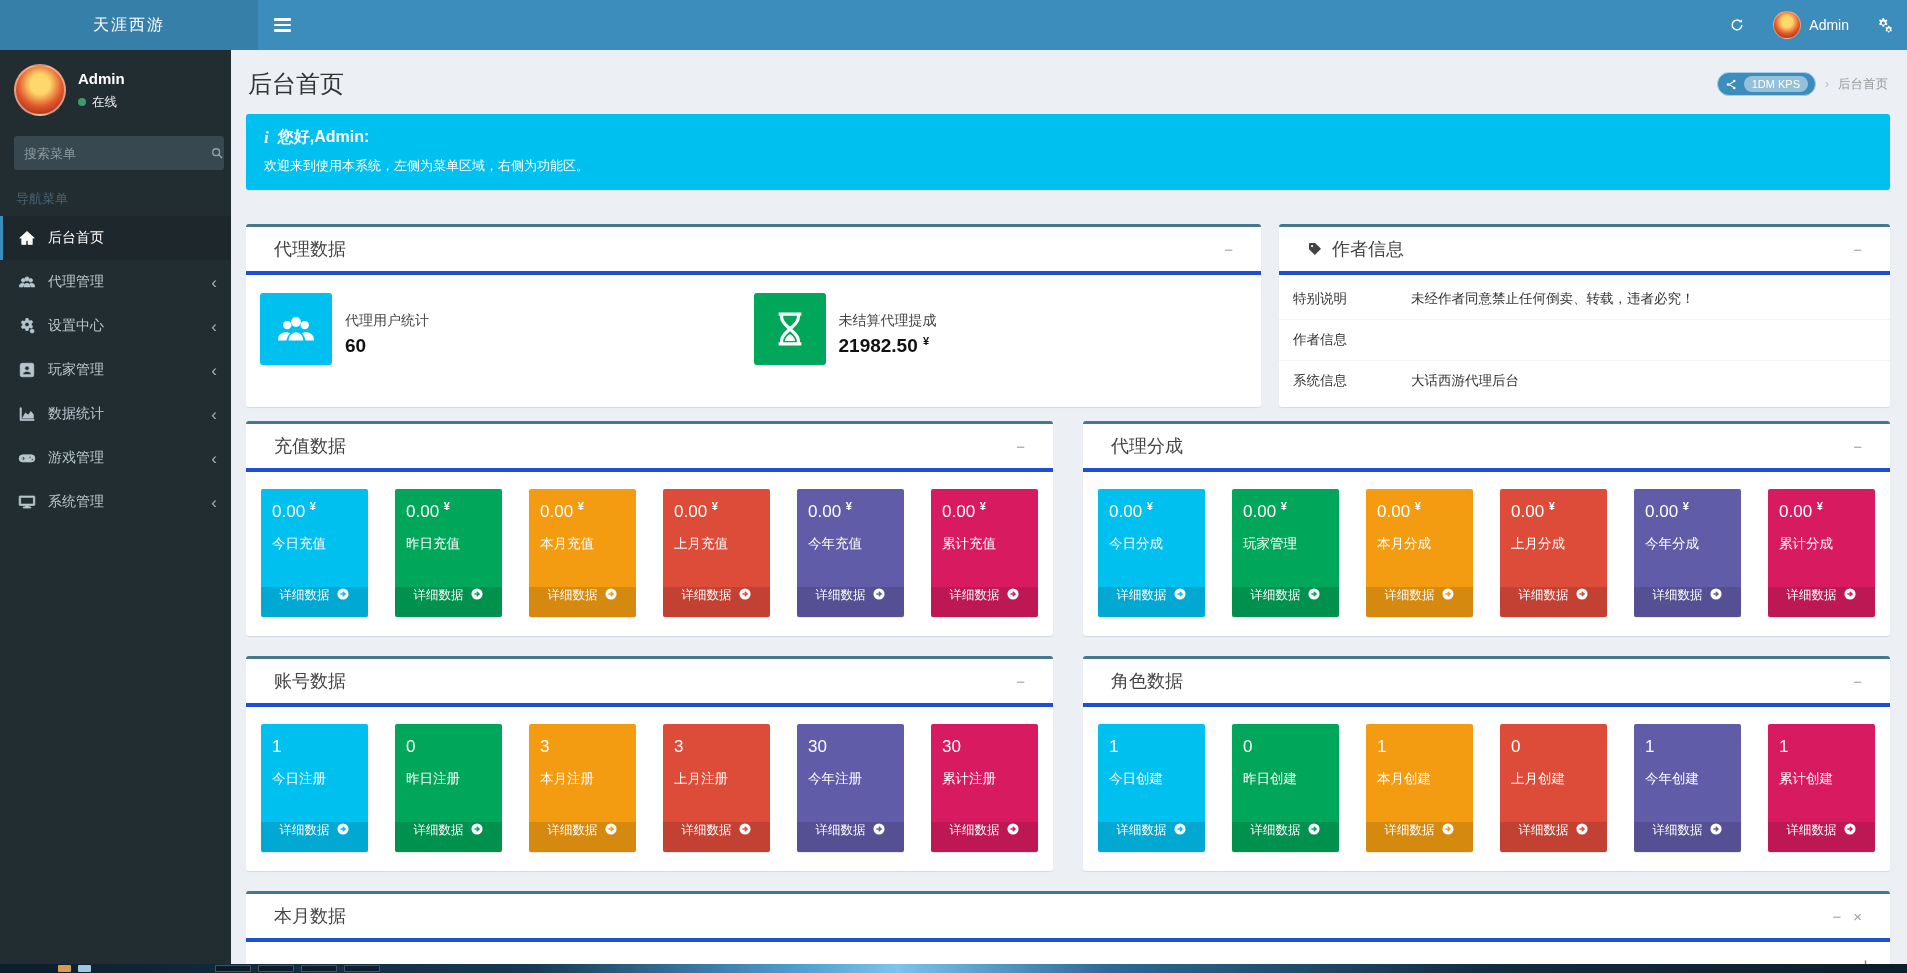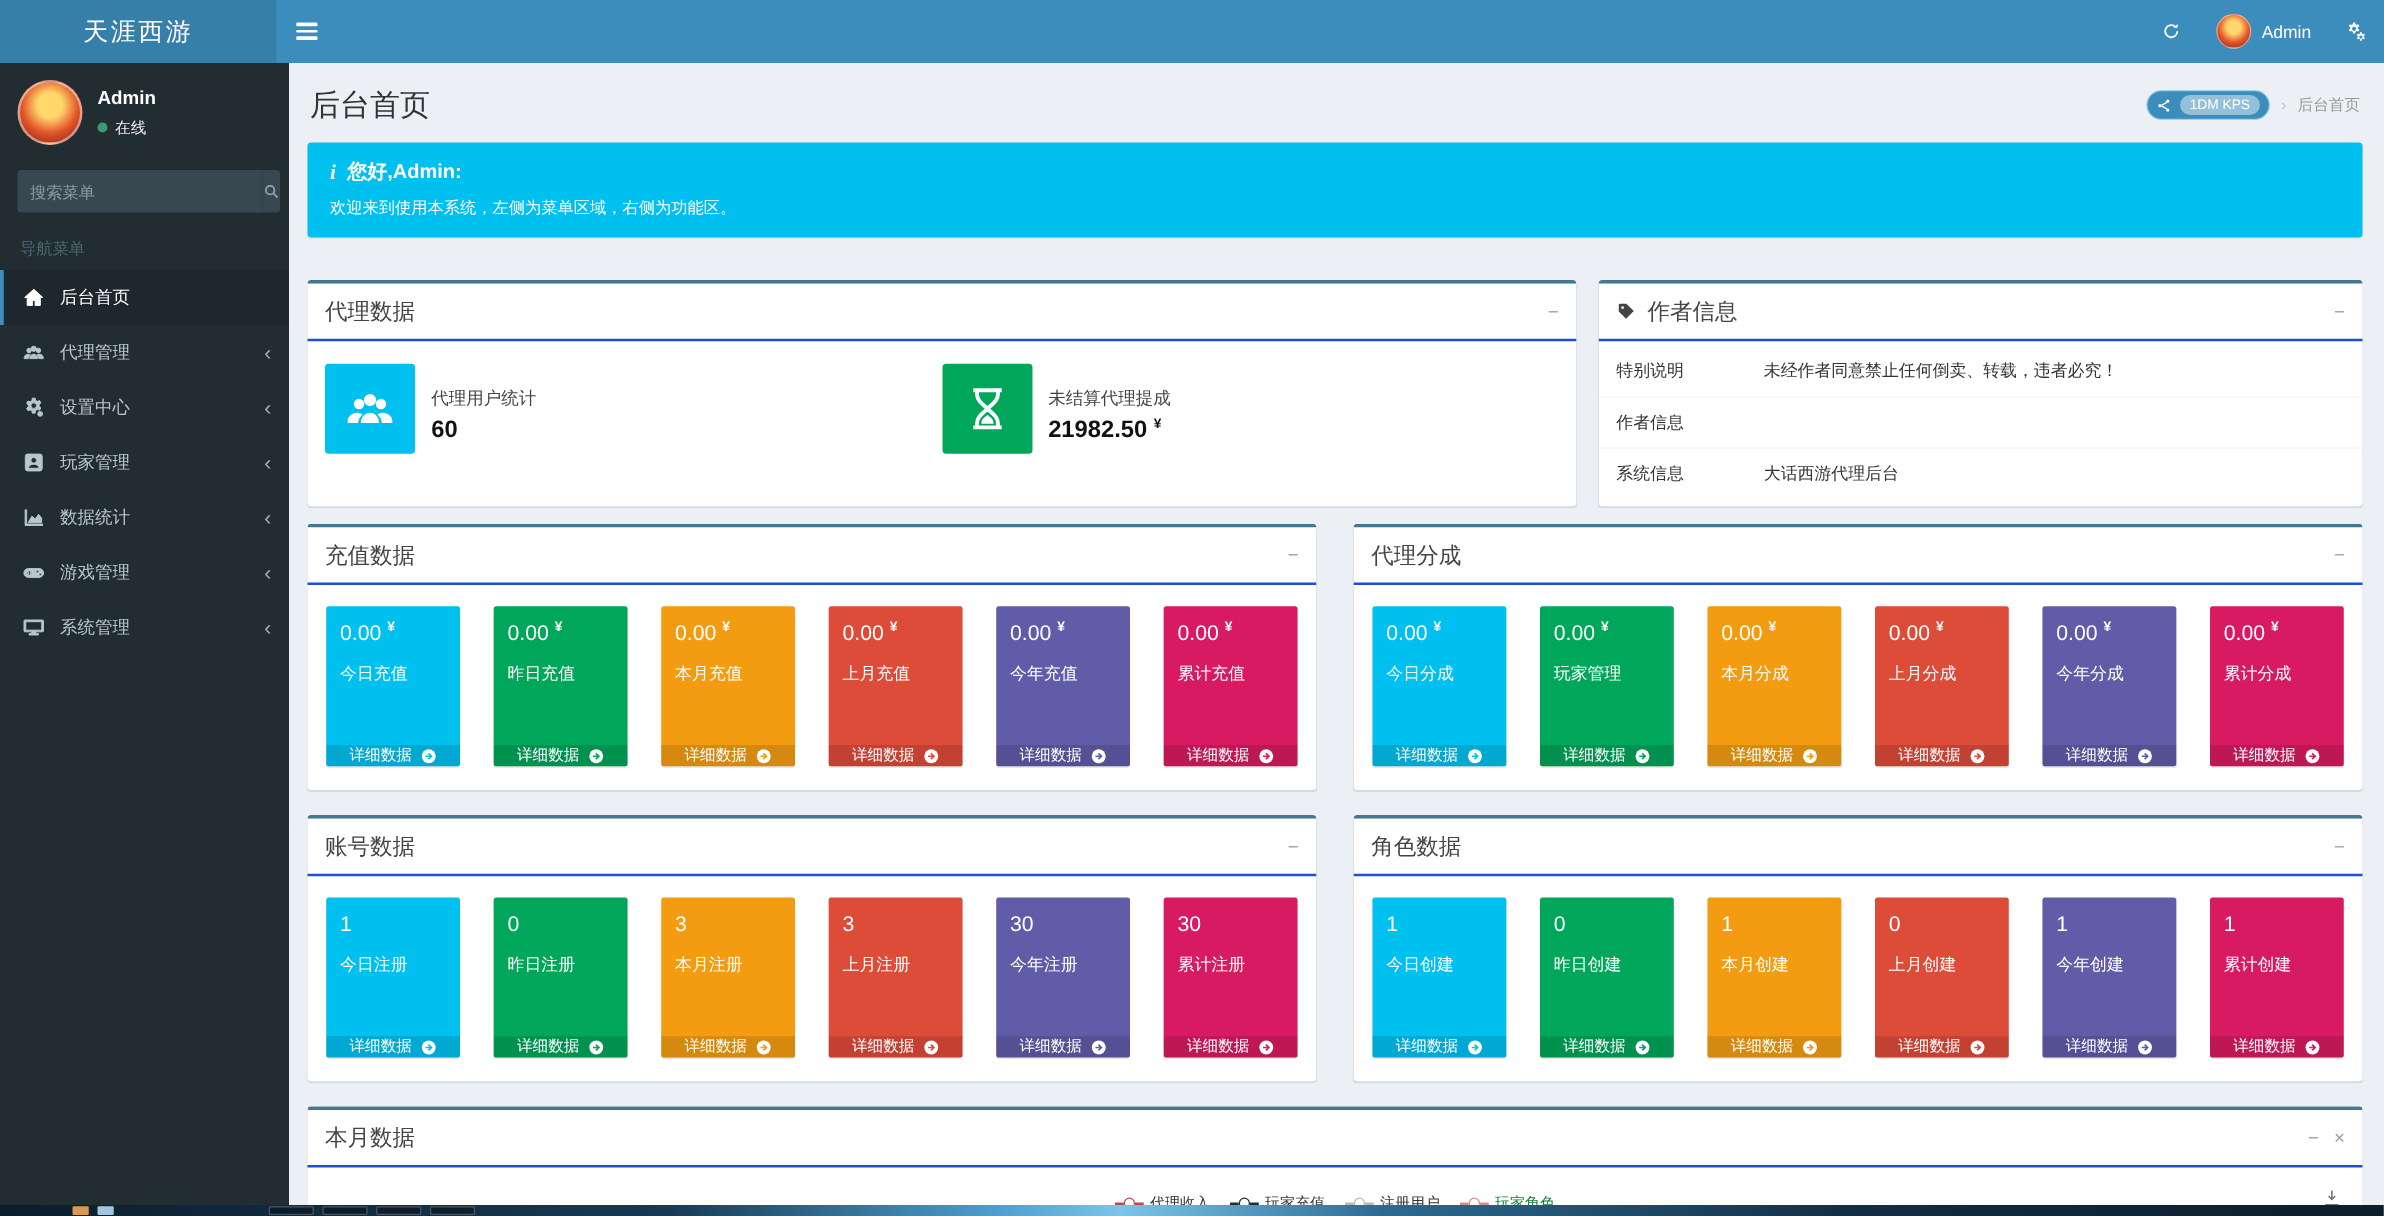--- a/index.html
+++ b/index.html
@@ -1,20 +1,20 @@
 <!DOCTYPE html>
 <html><head>
 <meta charset="utf-8">
 <style>
   *{box-sizing:border-box;margin:0;padding:0}
   html,body{width:1907px;height:973px;overflow:hidden;font-family:"Liberation Sans","DejaVu Sans",sans-serif;background:#ecf0f5}
 
   
   .navbar{position:fixed;top:0;left:0;right:0;height:50px;background:#3c8dbc;display:flex;z-index:30}
-  .brand{width:221px;background:#367fa9;color:#fff;font-size:20px;display:flex;align-items:center;justify-content:center;letter-spacing:2px;cursor:pointer}
+  .brand{width:258px;background:#367fa9;color:#fff;font-size:16px;display:flex;align-items:center;justify-content:center;letter-spacing:2px;cursor:pointer}
   .hamburger{width:48px;height:50px;display:flex;flex-direction:column;align-items:center;justify-content:center;gap:3px;cursor:pointer}
   .hamburger span{display:block;width:17px;height:2.5px;background:#fff;border-radius:1px}
   .nav-right{margin-left:auto;display:flex;align-items:stretch;color:#fff}
   .nav-btn{display:flex;align-items:center;gap:8px;padding:0 14px;cursor:pointer;font-size:14px}
   .nav-btn svg{width:16px;height:16px}
   .avatar{border-radius:50%;background:radial-gradient(circle at 50% 38%,#ffd76b 0 26%,#e2562b 58%,#7a1a12 100%);border:1px solid rgba(255,255,255,.45)}
   .avatar.sm{width:28px;height:28px}
   .avatar.lg{width:52px;height:52px;border-width:2px}
 
   
@@ -49,21 +49,21 @@
   .alert{background:#00c0ef;border-radius:3px;color:#fff;padding:13px 18px 15px;margin-bottom:34px;box-shadow:0 1px 1px rgba(0,0,0,.05)}
   .alert-title{font-size:16px;font-weight:bold;display:flex;align-items:center;gap:9px}
   .alert-title .i-ico{font-family:"Liberation Serif",serif;font-style:italic;font-weight:bold;font-size:17px}
   .alert-msg{font-size:13px;margin-top:9px}
 
   .row{display:flex;margin-bottom:14px}
   .row-1{gap:18px}
   .row-2{gap:30px;margin-bottom:20px}
   .panel{background:#fff;border-top:3px solid #44788c;border-radius:3px;box-shadow:0 1px 1px rgba(0,0,0,.1);flex:1;min-width:0}
   .panel.fixed-w{flex:0 0 1015px}
-  .panel-hd{display:flex;align-items:center;padding:10px 14px;border-bottom:2px solid #1d4ed8}
+  .panel-hd{display:flex;align-items:center;padding:10px 28px;border-bottom:4px solid #1d4ed8}
   .panel-title{font-size:18px;color:#444;display:flex;align-items:center;gap:9px}
   .panel-title svg{width:16px;height:16px;fill:#444}
   .tools{margin-left:auto;display:flex;gap:12px;color:#97a0b3}
   .tool-btn{cursor:pointer;font-size:15px;line-height:1}
 
   
   .agent-body{display:flex;padding:18px 14px 24px}
   .info-item{flex:1;display:flex;gap:13px;align-items:flex-start;padding-right:10px}
   .info-icon{width:72px;height:72px;border-radius:3px;background:var(--tc);display:flex;align-items:center;justify-content:center;flex:0 0 72px}
   .info-icon svg{width:42px;height:42px}
@@ -77,21 +77,21 @@
   .a-row:last-child{border-bottom:0}
   .a-label{flex:0 0 118px}
   .a-value{flex:1}
 
   
   .tiles{display:flex;gap:27px;padding:17px 15px 19px}
   .tile{flex:1;min-width:0;background:var(--tc);color:#fff;border-radius:2px;display:flex;flex-direction:column;min-height:128px;box-shadow:0 1px 1px rgba(0,0,0,.1)}
   .tile-body{flex:1;padding:11px 11px 4px}
   .tile-val{font-size:17px}
   .tile-label{font-size:13.5px;margin-top:13px}
-  .tile-foot{height:17px;background:rgba(0,0,0,.12);display:flex;align-items:center;justify-content:center;gap:6px;font-size:12.5px;cursor:pointer;border-radius:0 0 2px 2px}
+  .tile-foot{height:30px;background:rgba(0,0,0,.12);display:flex;justify-content:center;gap:6px;font-size:12.5px;cursor:pointer;border-radius:0 0 2px 2px}
   .tile-foot svg{width:14px;height:14px}
   .c-aqua{--tc:#00c0ef}.c-green{--tc:#00a65a}.c-yellow{--tc:#f39c12}
   .c-red{--tc:#dd4b39}.c-purple{--tc:#605ca8}.c-maroon{--tc:#d81b60}
 
   
   .month-body{position:relative;height:58px;padding:8px 18px}
   .legend{display:flex;justify-content:center;gap:16px;margin-top:12px}
   .legend-item{display:flex;align-items:center;font-size:12px;color:#333;cursor:pointer}
   .legend-mark{display:flex;align-items:center;margin-right:5px}
   .legend-mark i{display:block;width:7px;height:2px;background:currentColor}

